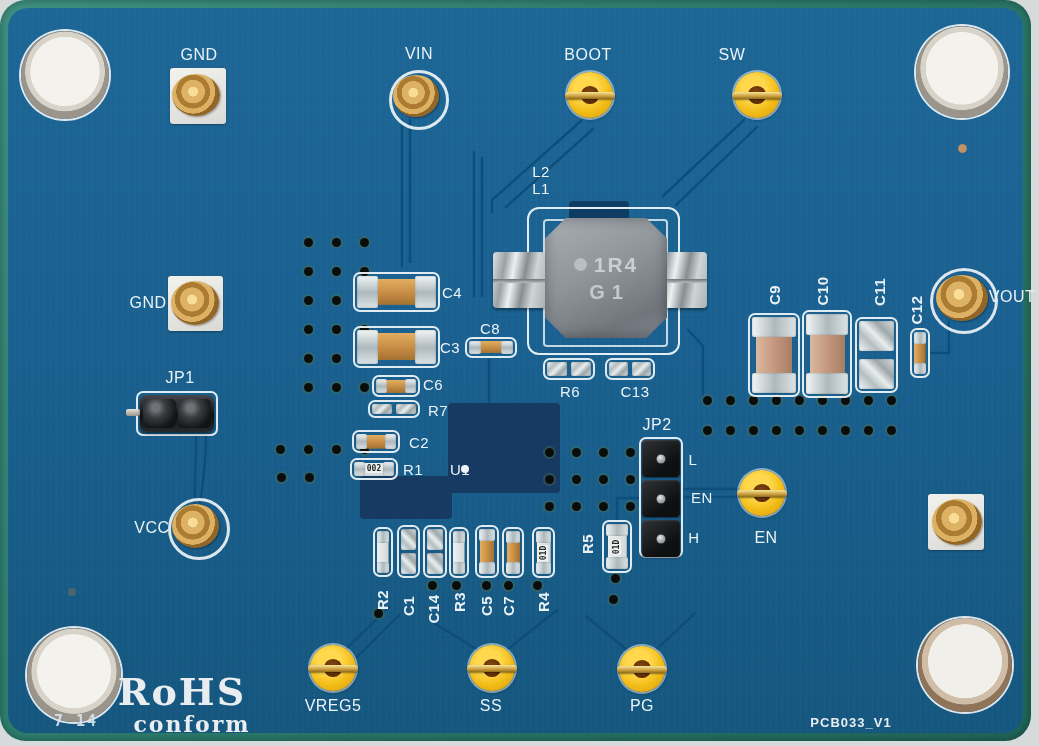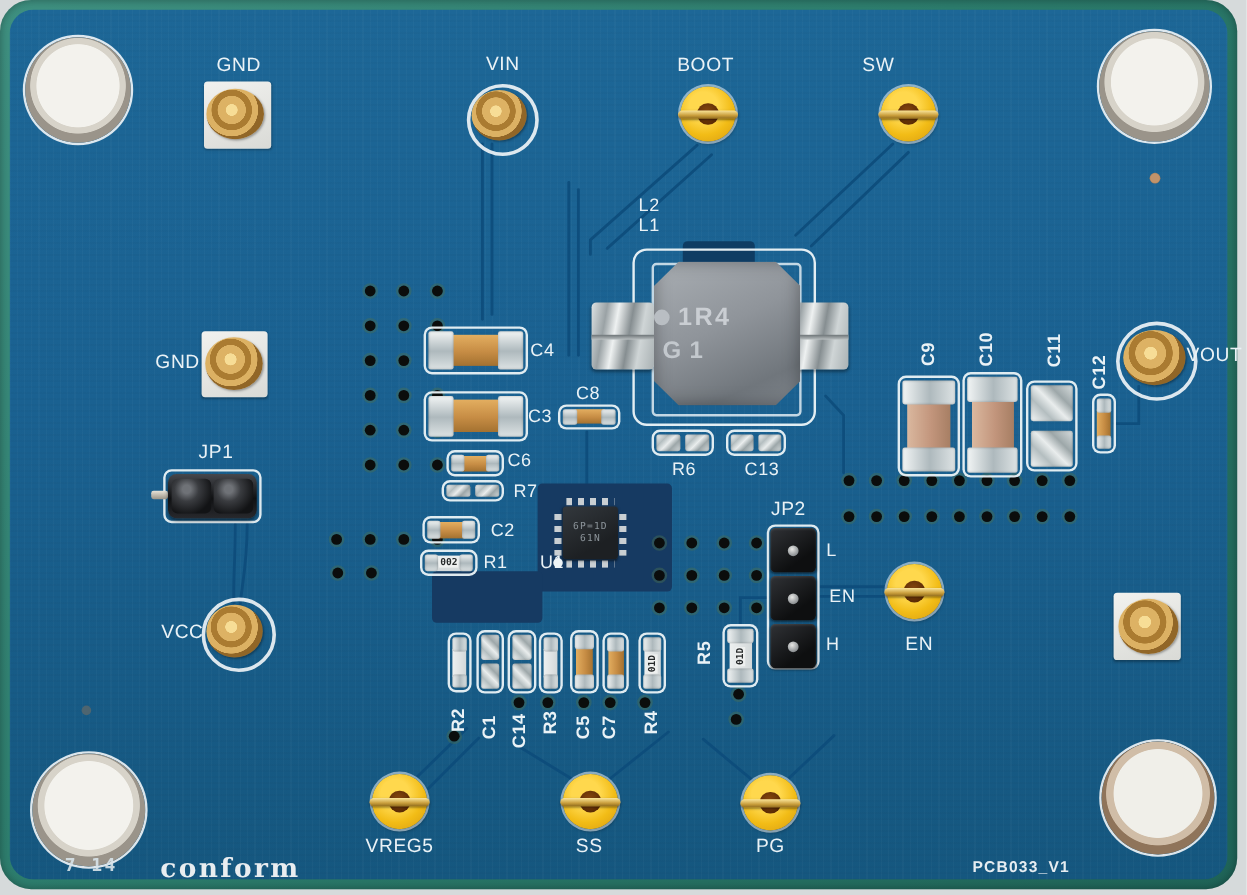--- a/index.html
+++ b/index.html
@@ -40,21 +40,21 @@
 .cmp.v.pink{background:linear-gradient(90deg,#dab89f,#c2957c 55%,#a67e63) no-repeat center/76% 54%}
 .cmp.h.res{background:linear-gradient(180deg,#edf0f0,#d3d8d9) no-repeat center/50% 72%}
 .cmp.v.res{background:linear-gradient(90deg,#edf0f0,#d3d8d9) no-repeat center/72% 50%}
 .mark{position:absolute;left:50%;top:50%;transform:translate(-50%,-50%);font-family:"DejaVu Sans Mono",monospace;font-size:8px;font-weight:bold;color:#26292a;background:#eef0ef;padding:0 1px;line-height:1;white-space:nowrap}
 .mark.rot{transform:translate(-50%,-50%) rotate(-90deg)}
 .ind{position:absolute}
 .silk1{position:absolute;border:2.5px solid rgba(238,245,249,.95);border-radius:12px;left:0;top:0;right:0;bottom:0}
 .silk2{position:absolute;border:2px solid rgba(238,245,249,.8);border-radius:4px;left:16px;top:12px;right:12px;bottom:8px}
 .indtab{position:absolute;width:52px;height:56px;border-radius:4px;background:linear-gradient(100deg,#dde2e3 0%,#9aa2a5 22%,#eef1f1 38%,#868e91 58%,#cfd5d6 75%,#a9b1b3 100%);box-shadow:0 2px 3px rgba(0,0,0,.4)}
 .indtab::after{content:"";position:absolute;left:0;right:0;top:48%;height:4px;background:linear-gradient(180deg,#6d7477,#b9bfc0)}
-.indbody{position:absolute;display:flex;flex-direction:column;justify-content:center;gap:4px;background:linear-gradient(155deg,#a9aeb3 0%,#8f949a 45%,#70767c 80%,#7d838a 100%);clip-path:polygon(17% 0,83% 0,100% 17%,100% 83%,83% 100%,17% 100%,0 83%,0 17%);box-shadow:inset 0 0 14px rgba(0,0,0,.35)}
+.indbody{position:absolute;display:flex;flex-direction:column;align-items:center;justify-content:center;gap:4px;background:linear-gradient(155deg,#a9aeb3 0%,#8f949a 45%,#70767c 80%,#7d838a 100%);clip-path:polygon(17% 0,83% 0,100% 17%,100% 83%,83% 100%,17% 100%,0 83%,0 17%);box-shadow:inset 0 0 14px rgba(0,0,0,.35)}
 .indline1{display:flex;align-items:center;gap:7px;color:#caced3;font-size:21px;font-weight:bold;letter-spacing:2px}
 .inddot{width:13px;height:13px;border-radius:50%;background:#b9bec3}
 .indline2{color:#c3c8cd;font-size:20px;font-weight:bold;letter-spacing:7px;padding-left:7px}
 .ic{position:absolute;background:
  repeating-linear-gradient(90deg,#c9cfd3 0 5px,transparent 5px 10px) 50% 0/40px 6px no-repeat,
  repeating-linear-gradient(90deg,#c9cfd3 0 5px,transparent 5px 10px) 50% 100%/40px 6px no-repeat,
  repeating-linear-gradient(0deg,#c9cfd3 0 5px,transparent 5px 10px) 0 50%/6px 38px no-repeat,
  repeating-linear-gradient(0deg,#c9cfd3 0 5px,transparent 5px 10px) 100% 50%/6px 38px no-repeat}
 .icbody{position:absolute;left:7px;top:7px;right:7px;bottom:7px;background:linear-gradient(150deg,#33383d,#1d2023 70%);border-radius:3px;display:flex;flex-direction:column;align-items:center;justify-content:center;gap:2px;box-shadow:0 1px 2px rgba(0,0,0,.5)}
 .icbody span{color:#8d959b;font-family:"DejaVu Sans Mono",monospace;font-size:8px;line-height:1;letter-spacing:1px}
@@ -240,26 +240,20 @@
   <div class="lbl" style="left:433px;top:384px">C6</div>
   <div class="cmp empty h" style="left:368px;top:400px;width:52px;height:18px"></div>
   <div class="lbl" style="left:438px;top:410px">R7</div>
   <div class="cmp h tan" style="left:352px;top:430px;width:48px;height:23px"></div>
   <div class="lbl" style="left:419px;top:442px">C2</div>
   <div class="cmp h res" style="left:350px;top:458px;width:48px;height:22px">
       <span class="mark">002</span>
     </div>
   <div class="lbl" style="left:413px;top:469px">R1</div>
 
-  <div class="ic" style="left:462px;top:415px;width:60px;height:58px">
-    <div class="icbody">
-      <span>6P=1D</span>
-      <span>61N</span>
-    </div>
-  </div>
   <div class="lbl" style="left:460px;top:469px">U1</div>
   <div class="dotw" style="left:461px;top:465px"></div>
 
   <div class="cmp v pink" style="left:748px;top:313px;width:52px;height:84px"></div>
   <div class="vlbl" style="left:774px;top:295px">C9</div>
   <div class="cmp v pink" style="left:802px;top:310px;width:50px;height:88px"></div>
   <div class="vlbl" style="left:822px;top:291px">C10</div>
   <div class="cmp empty v" style="left:855px;top:317px;width:43px;height:76px"></div>
   <div class="vlbl" style="left:879px;top:292px">C11</div>
   <div class="cmp v tan" style="left:910px;top:328px;width:20px;height:50px"></div>
@@ -304,16 +298,17 @@
   <div class="tp" style="left:739px;top:470px"></div>
   <div class="lbl big" style="left:766px;top:538px">EN</div>
 
   <div class="tp" style="left:310px;top:645px"></div>
   <div class="lbl big" style="left:333px;top:706px">VREG5</div>
   <div class="tp" style="left:469px;top:645px"></div>
   <div class="lbl big" style="left:491px;top:706px">SS</div>
   <div class="tp" style="left:619px;top:646px"></div>
   <div class="lbl big" style="left:642px;top:706px">PG</div>
 
+  <div class="rohs1" style="left:182px;top:691px">RoHS</div>
   <div class="rohs2" style="left:192px;top:724px">conform</div>
   <div class="dcode" style="left:76px;top:721px">7 14</div>
   <div class="brev" style="left:851px;top:722px">PCB033_V1</div>
 </div>
 
 </body></html>

